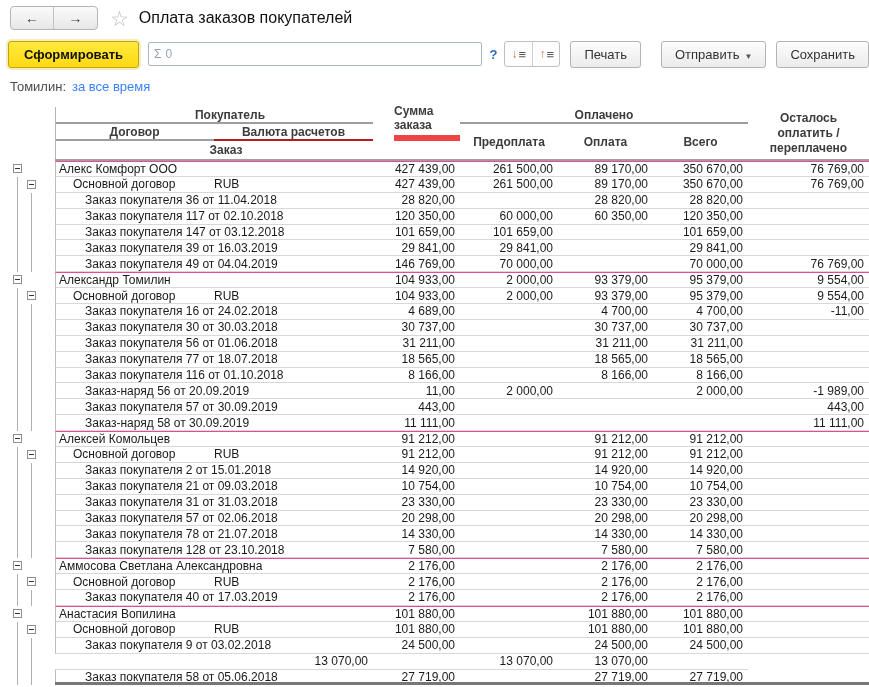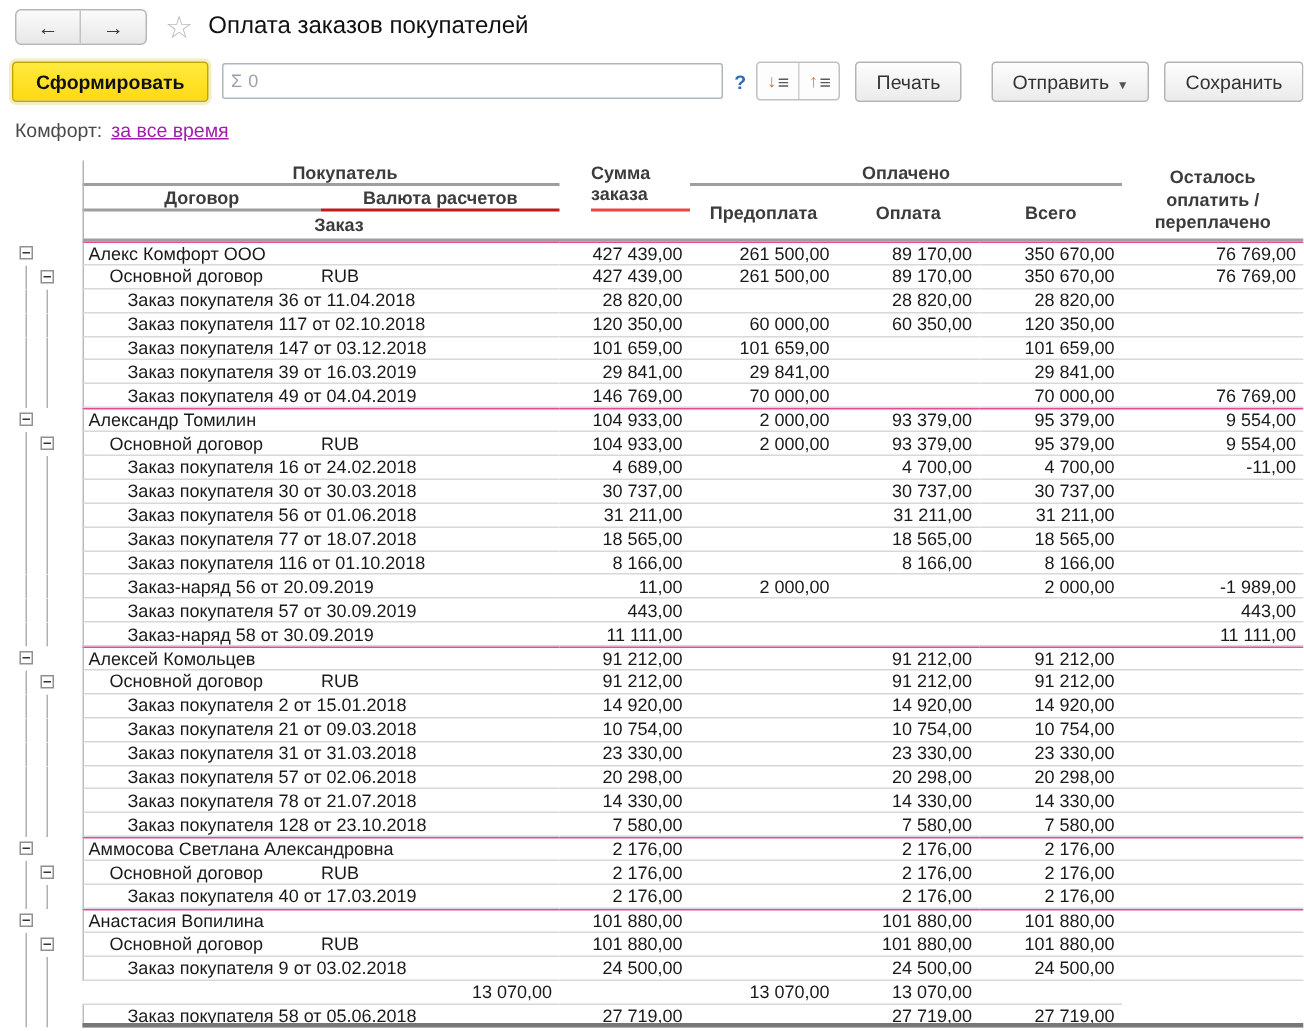--- a/index.html
+++ b/index.html
@@ -35,33 +35,33 @@
   .btn { height:27px; padding:0 13px; background:linear-gradient(#fdfdfd,#ebebeb);
     border:1px solid #b3b3b3; border-radius:3px; font-size:13px; color:#333; }
   .btn-print { margin-left:10px; }
   .btn-send { margin-left:20px; }
   .btn-send .caret { font-size:8px; color:#555; margin-left:5px; }
   .btn-save { margin-left:10px; }
 
   
   .periodbar { height:28px; display:flex; align-items:center; padding-left:10px;
     font-size:13px; color:#4a4a4a; }
-  .periodlink { margin-left:6px; text-decoration:underline; color:#a21caf; cursor:pointer; }
+  .periodlink { margin-left:6px; color:#3b82f6; cursor:pointer; }
 
   
   .report { margin-top:7px; position:relative; }
   .rheader { display:grid; position:relative;
     grid-template-columns:55px 159px 159px 87px 98px 95px 95px 121px;
     grid-template-rows:17px 17px 18px; font-size:12px; font-weight:bold; color:#3c3c3c; }
   .hc { display:flex; align-items:center; justify-content:center; }
   .h-cust { grid-column:2/4; grid-row:1; border-bottom:2px solid #9e9e9e;padding-left:32px; }
   .h-dog  { grid-column:2; grid-row:2; border-bottom:2px solid #9e9e9e; }
   .h-val  { grid-column:3; grid-row:2; border-bottom:2px solid #b91c1c; }
   .h-zak  { grid-column:2/4; grid-row:3;margin-left:24px; }
-  .h-sum  { grid-column:4; grid-row:1/3; border-bottom:2px solid #ef4444;
+  .h-sum  { grid-column:4; grid-row:1/3; border-bottom:6px solid #ef4444;
             align-items:flex-end; padding-bottom:3px;margin-left:21px; }
   .h-paid { grid-column:5/8; grid-row:1; border-bottom:2px solid #9e9e9e; }
   .h-pre  { grid-column:5; grid-row:2/4; }
   .h-pay  { grid-column:6; grid-row:2/4; }
   .h-tot  { grid-column:7; grid-row:2/4; }
   .h-rem  { grid-column:8; grid-row:1/4; flex-direction:column; line-height:15px; }
   .hvline { position:absolute; left:55px; top:0; bottom:0; width:1px; background:#b4b4b4; }
   .hunder { position:absolute; left:55px; right:0; bottom:-2px; height:2px; background:#9e9e9e; }
 
   
@@ -118,21 +118,21 @@
       <span class="arr">↑</span>
       <span class="lns">≡</span>
     </div>
   </div>
   <button class="btn btn-print">Печать</button>
   <button class="btn btn-send"><span>Отправить</span><span class="caret">▼</span></button>
   <button class="btn btn-save">Сохранить</button>
 </div>
 
 <div class="periodbar">
-  <span>Комфорт:</span>
+  <span>Томилин:</span>
   <span class="periodlink">за все время</span>
 </div>
 
 <div class="report">
   <div class="rheader">
     <div class="hvline"></div>
     <div class="hc h-cust">Покупатель</div>
     <div class="hc h-dog">Договор</div>
     <div class="hc h-val">Валюта расчетов</div>
     <div class="hc h-zak">Заказ</div>

